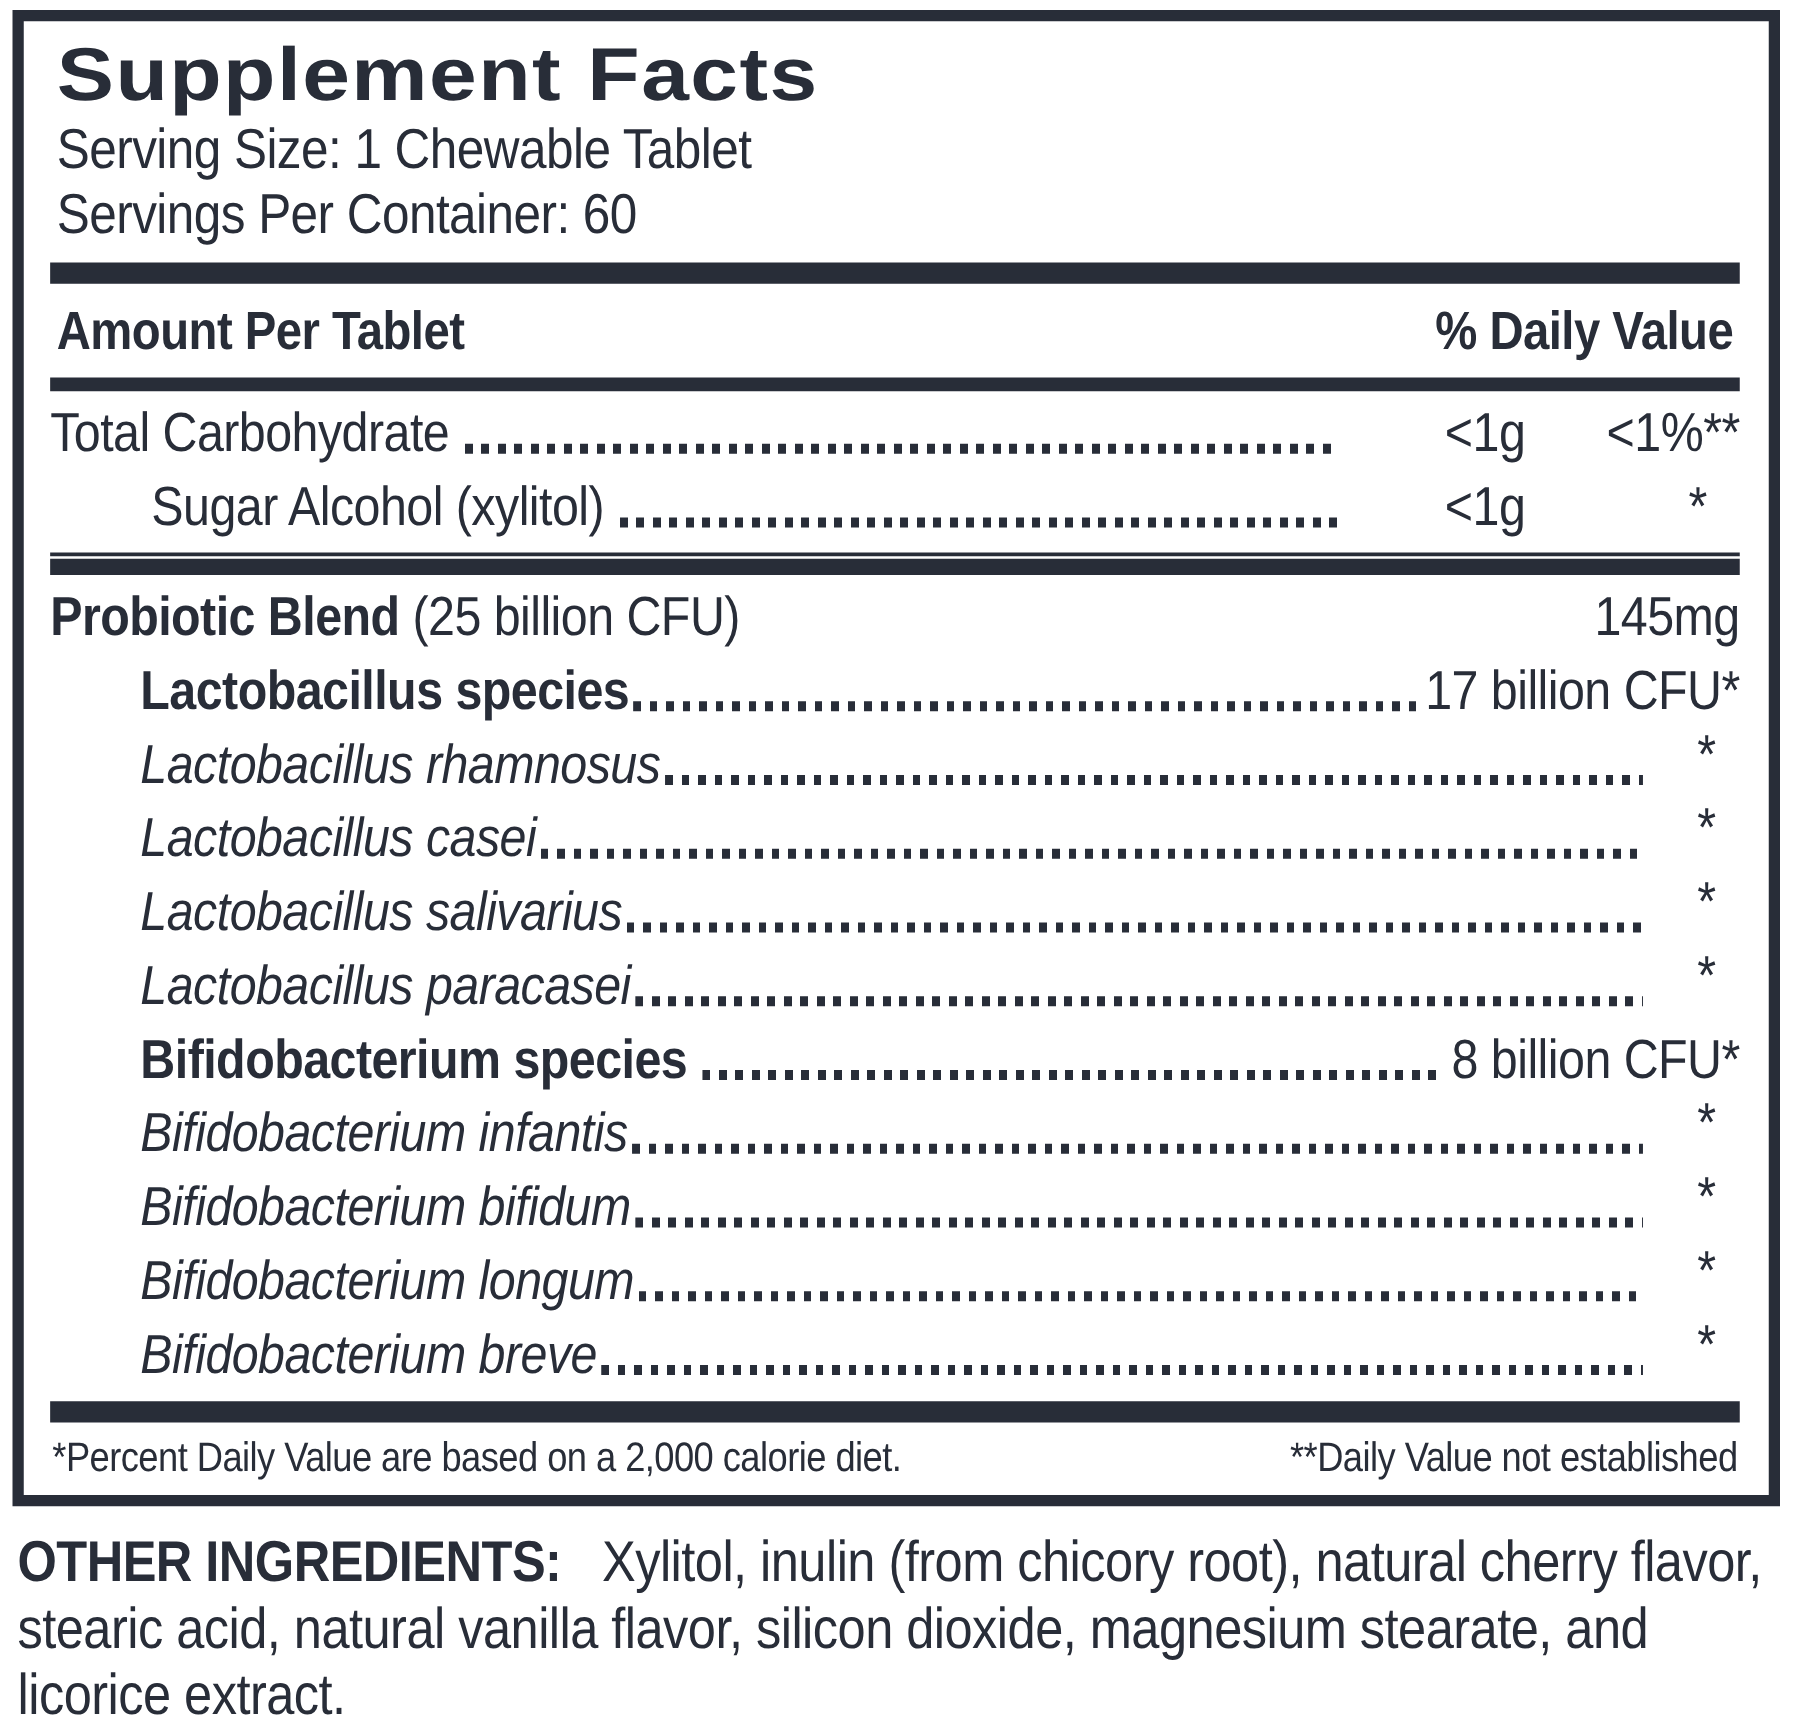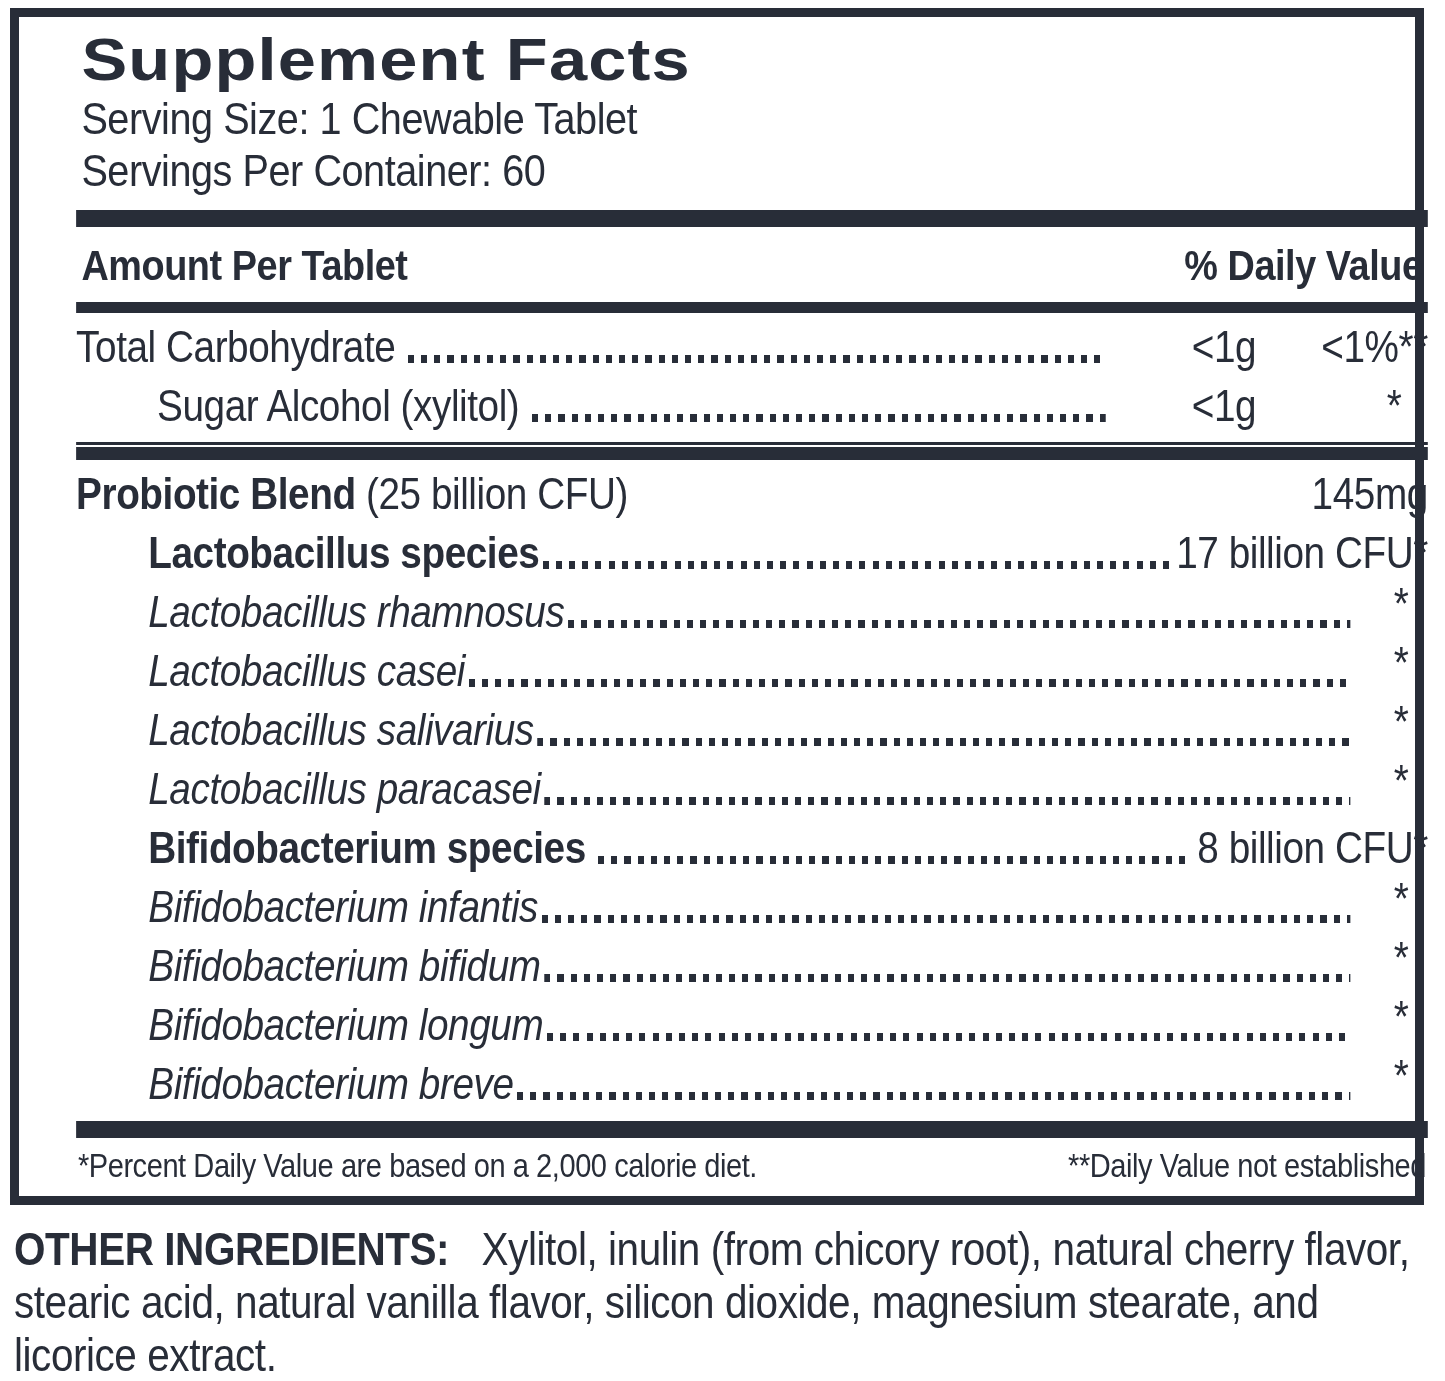--- a/index.html
+++ b/index.html
@@ -8,21 +8,20 @@
     width:1445px; height:1381px; position:relative; overflow:hidden;
     font-family:"Liberation Sans","DejaVu Sans",sans-serif;
     color:var(--ink);
   }
   .facts-box{
     box-sizing:border-box;
     margin:8px 0 0 10px;
     width:1414px;
     border:9px solid var(--ink);
     background:#fff;
-    padding-left:36px;
   }
   
   .squeeze{
     width:1580px;
     transform:scaleX(0.88);
     transform-origin:0 0;
     box-sizing:border-box;
     padding:0 20px 0 24px;
   }
   .title{

